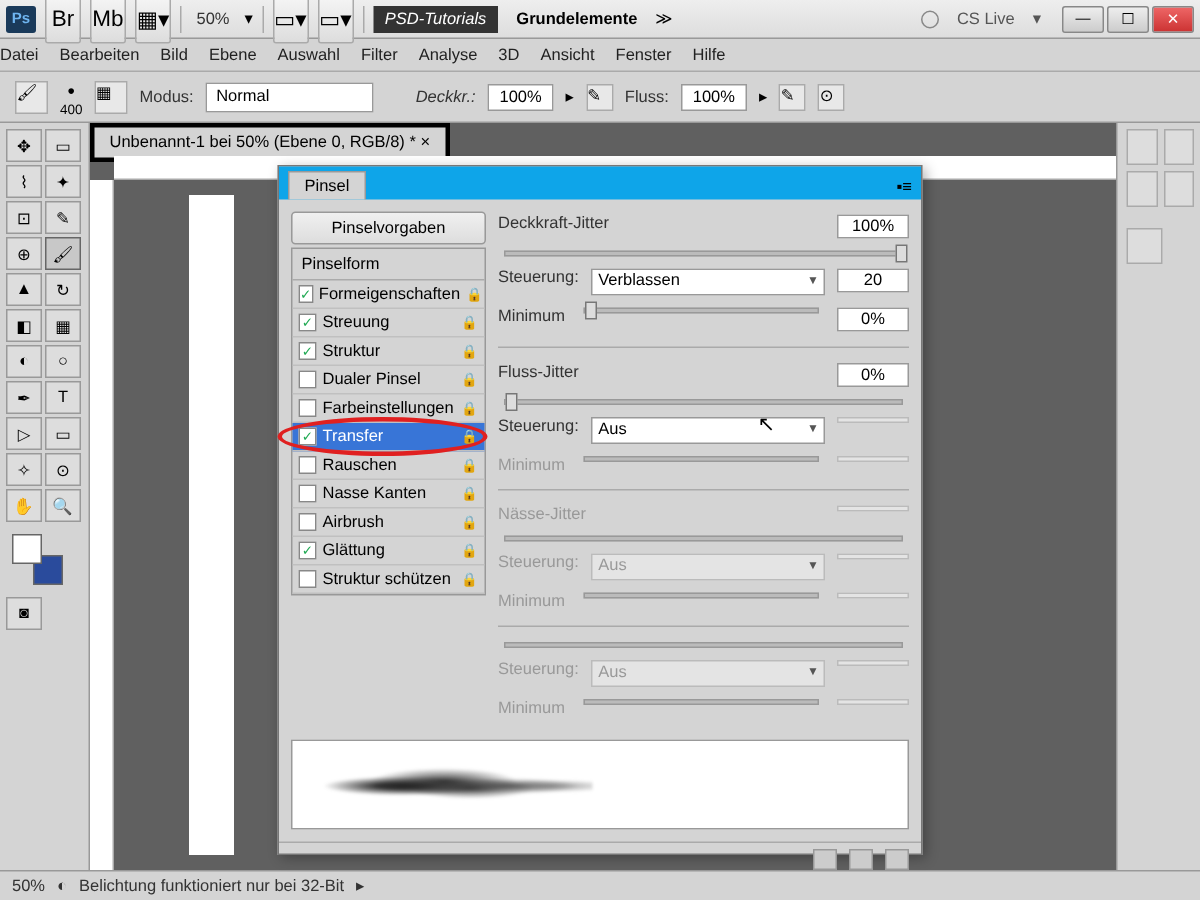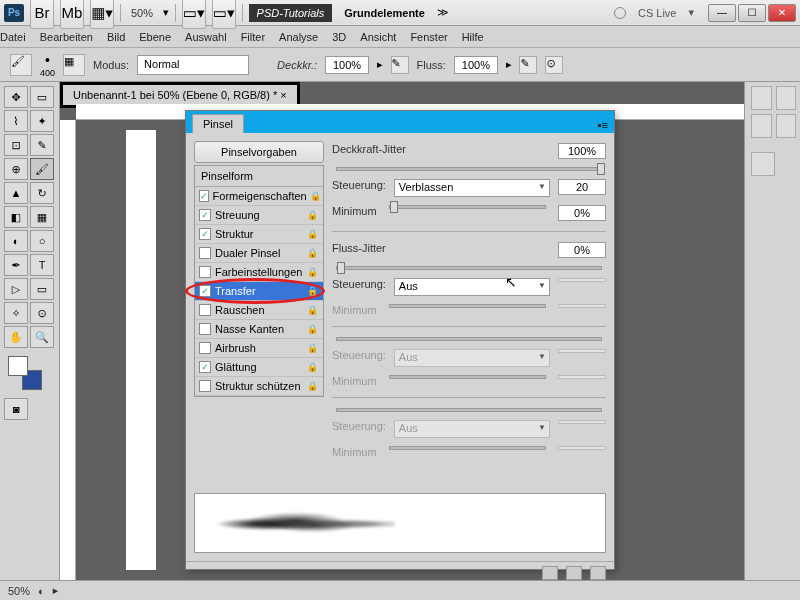--- a/index.html
+++ b/index.html
@@ -315,20 +315,24 @@
           <div class="ctrl-select">Aus</div>
           <span class="ctrl-val dim"></span>
         </div>
       <div class="ctrl-row">
           <span class="ctrl-label dim">Minimum</span>
           <div class="slider"></div>
           <span class="ctrl-val dim"></span>
         </div>
       <div class="sep-line"></div>
       <div class="ctrl-row">
+          <span class="ctrl-label dim">Nässe-Jitter</span>
+          <span class="ctrl-val dim"></span>
+        </div>
+      <div class="ctrl-row">
           <div class="slider"></div>
         </div>
       <div class="ctrl-row">
           <span class="ctrl-label dim">Steuerung:</span>
           <div class="ctrl-select dim">Aus</div>
           <span class="ctrl-val dim"></span>
         </div>
       <div class="ctrl-row">
           <span class="ctrl-label dim">Minimum</span>
           <div class="slider"></div>
@@ -358,14 +362,15 @@
     <div class="foot-icon"></div>
     <div class="foot-icon"></div>
   </div>
 </div>
 
 <div class="cursor" style="top:274px;left:505px;">↖</div>
 
 <div class="statusbar">
   <span>50%</span>
   <span>◐</span>
+  <span>Belichtung funktioniert nur bei 32-Bit</span>
   <span>▸</span>
 </div>
 
 </body></html>

